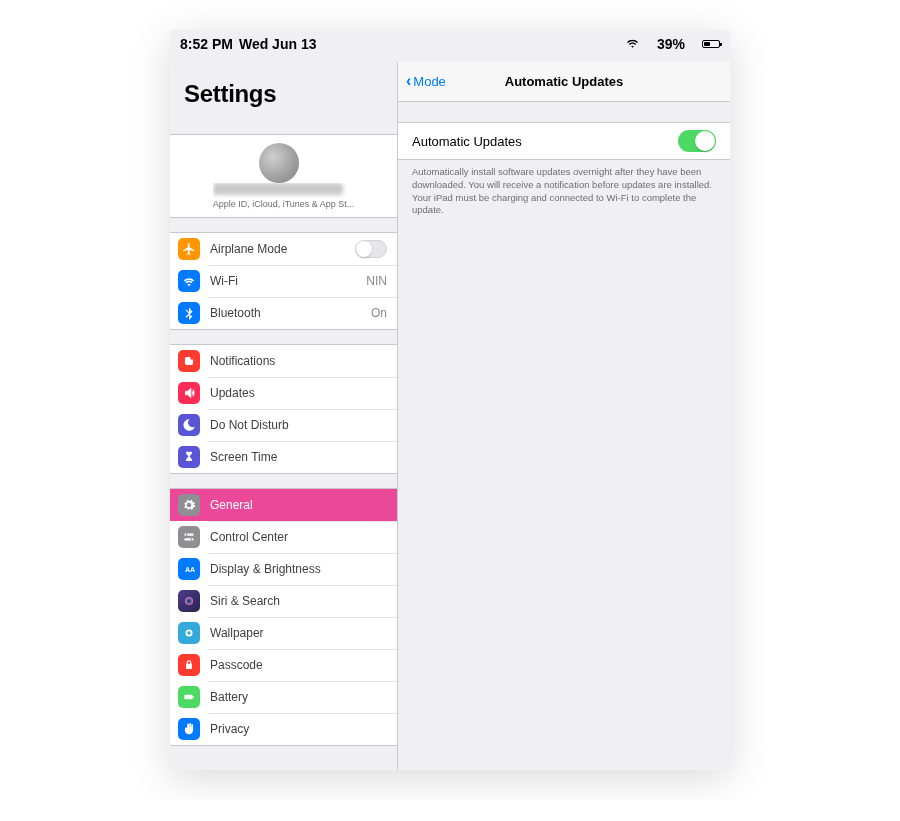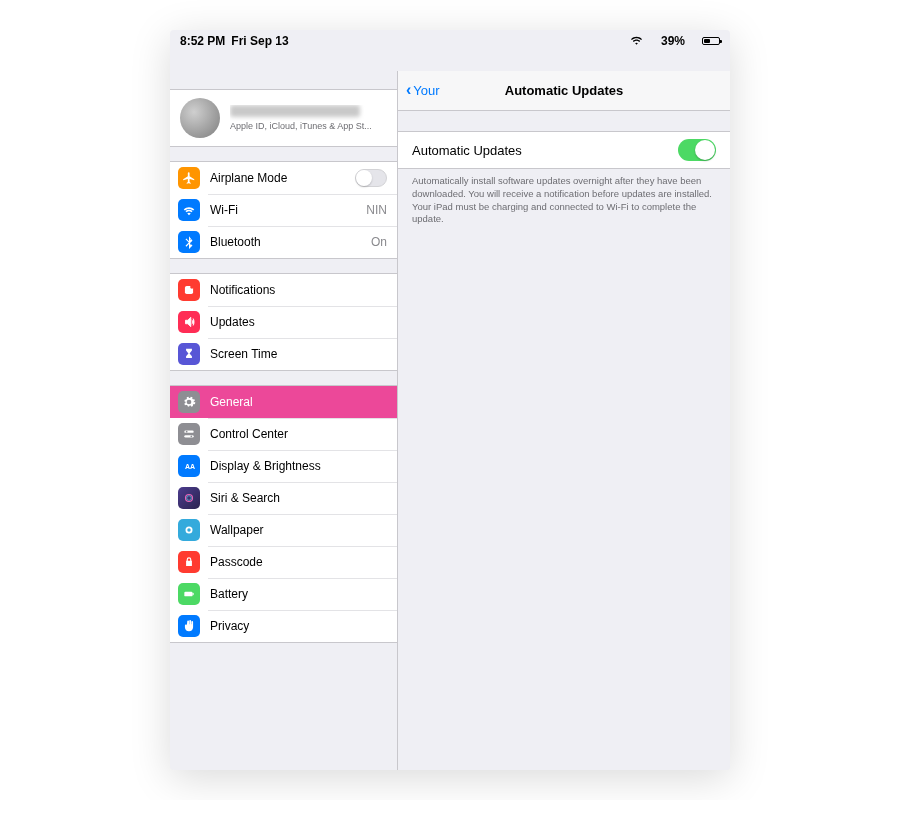--- a/index.html
+++ b/index.html
@@ -17,28 +17,28 @@
       border-radius: 4px;
       box-shadow: 0 8px 40px rgba(0,0,0,0.15);
       display: flex;
       flex-direction: column;
       overflow: hidden;
       position: relative;
     }
     .status-bar {
       height: 18px;
       display: flex;
-      align-items: flex-start;
+      align-items: flex-end;
       justify-content: space-between;
       padding: 0 10px;
-      font-size: 12px;
+      font-size: 14px;
       font-weight: 600;
       color: #000;
       margin-top: 4px;
-      margin-bottom: 19px;
+      margin-bottom: 10px;
     }
     .status-left { display: flex; gap: 6px; }
     .status-right { display: flex; align-items: center; gap: 17px; }
     .battery-icon {
       width: 18px; height: 8px;
       border: 1px solid #000;
       border-radius: 2px;
       position: relative;
     }
     .battery-icon::after {
@@ -106,21 +106,21 @@
     .icon-box {
       width: 22px; height: 22px;
       border-radius: 5px;
       display: flex; align-items: center; justify-content: center;
       margin-right: 10px;
       flex-shrink: 0;
     }
     .icon-box svg { width: 14px; height: 14px; }
     .row-label {
       font-size: 12px;
-      color: #000000;
+      color: #404040;
       flex: 1;
     }
     .row-value {
       font-size: 12px;
       color: #8a8a8e;
     }
     .ios-switch {
       width: 32px; height: 18px;
       background: #e5e5ea;
       border: 1px solid #d3d3d6;
@@ -136,20 +136,21 @@
       box-shadow: 0 1px 2px rgba(0,0,0,0.2);
     }
     
     .account-row {
       background: #fff;
       border-top: 1px solid #c8c7cc;
       border-bottom: 1px solid #c8c7cc;
       display: flex; align-items: center;
       padding: 8px 10px;
       margin-top: 18px;
+      flex-direction: column;
     }
     .avatar {
       width: 40px; height: 40px;
       border-radius: 50%;
       background: radial-gradient(circle at 35% 35%, #cfcfcf, #7d7d7d);
       filter: blur(0.5px);
       margin-right: 10px;
       flex-shrink: 0;
     }
     .account-texts { flex: 1; overflow: hidden; }
@@ -233,38 +234,41 @@
     }
   </style>
 </head>
 <body>
 
 <div class="device">
 
   <div class="status-bar">
     <div class="status-left">
       <span>8:52 PM</span>
-      <span>Fri Sep 13</span>
+      <span>Wed Jun 13</span>
     </div>
     <div class="status-right">
       <span class="wifi-glyph">
         <svg width="11" height="9" viewBox="0 0 24 18">
             <path fill="#000" d="M12 18l-3-3c1.7-1.7 4.3-1.7 6 0l-3 3zm-6-6l-2-2c4.4-4.4 11.6-4.4 16 0l-2 2c-3.3-3.3-8.7-3.3-12 0zm-4-4L0 6c6.6-6.6 17.4-6.6 24 0l-2 2c-5.5-5.5-14.5-5.5-20 0z"></path>
           </svg>
       </span>
       <span>39%</span>
       <span class="battery-icon">
           <span class="battery-fill"></span>
         </span>
     </div>
   </div>
 
   <div class="panes">
 
     <div class="pane-left">
+      <div class="settings-header">
+        <div class="settings-title">Settings</div>
+      </div>
       <div class="left-scroll">
 
         <div class="account-row">
           <div class="avatar"></div>
           <div class="account-texts">
             <div class="account-name"></div>
             <div class="account-sub">Apple ID, iCloud, iTunes &amp; App St...</div>
           </div>
         </div>
 
@@ -312,20 +316,28 @@
             <div class="icon-box" style="background:#ff2d55">
               <svg viewBox="0 0 24 24">
                   <path fill="#fff" d="M6 9v6h4l5 5V4l-5 5zM17 8c1.2 1.2 1.2 6.8 0 8M19 6c2.2 2.2 2.2 9.8 0 12" stroke="#fff" stroke-width="1.5"></path>
                 </svg>
             </div>
             <span class="row-label">Updates</span>
           </div>
           <div class="row">
             <div class="icon-box" style="background:#5856d6">
               <svg viewBox="0 0 24 24">
+                  <path fill="#fff" d="M13 2a10 10 0 1 0 9 13 8 8 0 0 1-9-13z"></path>
+                </svg>
+            </div>
+            <span class="row-label">Do Not Disturb</span>
+          </div>
+          <div class="row">
+            <div class="icon-box" style="background:#5856d6">
+              <svg viewBox="0 0 24 24">
                   <path fill="#fff" d="M7 3h10v3l-4 5 4 5v3H7v-3l4-5-4-5z"></path>
                 </svg>
             </div>
             <span class="row-label">Screen Time</span>
           </div>
         </div>
 
         <div class="group">
           <div class="row selected">
             <div class="icon-box" style="background:#8e8e93">
@@ -399,21 +411,21 @@
           </div>
         </div>
 
       </div>
     </div>
 
     <div class="pane-right">
       <div class="nav-bar">
         <div class="back-btn">
           <span class="back-chevron">‹</span>
-          <span>Your</span>
+          <span>Mode</span>
         </div>
         <div class="nav-title">Automatic Updates</div>
       </div>
       <div class="right-scroll">
         <div class="detail-group">
           <div class="detail-row">
             <span class="detail-label">Automatic Updates</span>
             <span class="big-switch"></span>
           </div>
         </div>

